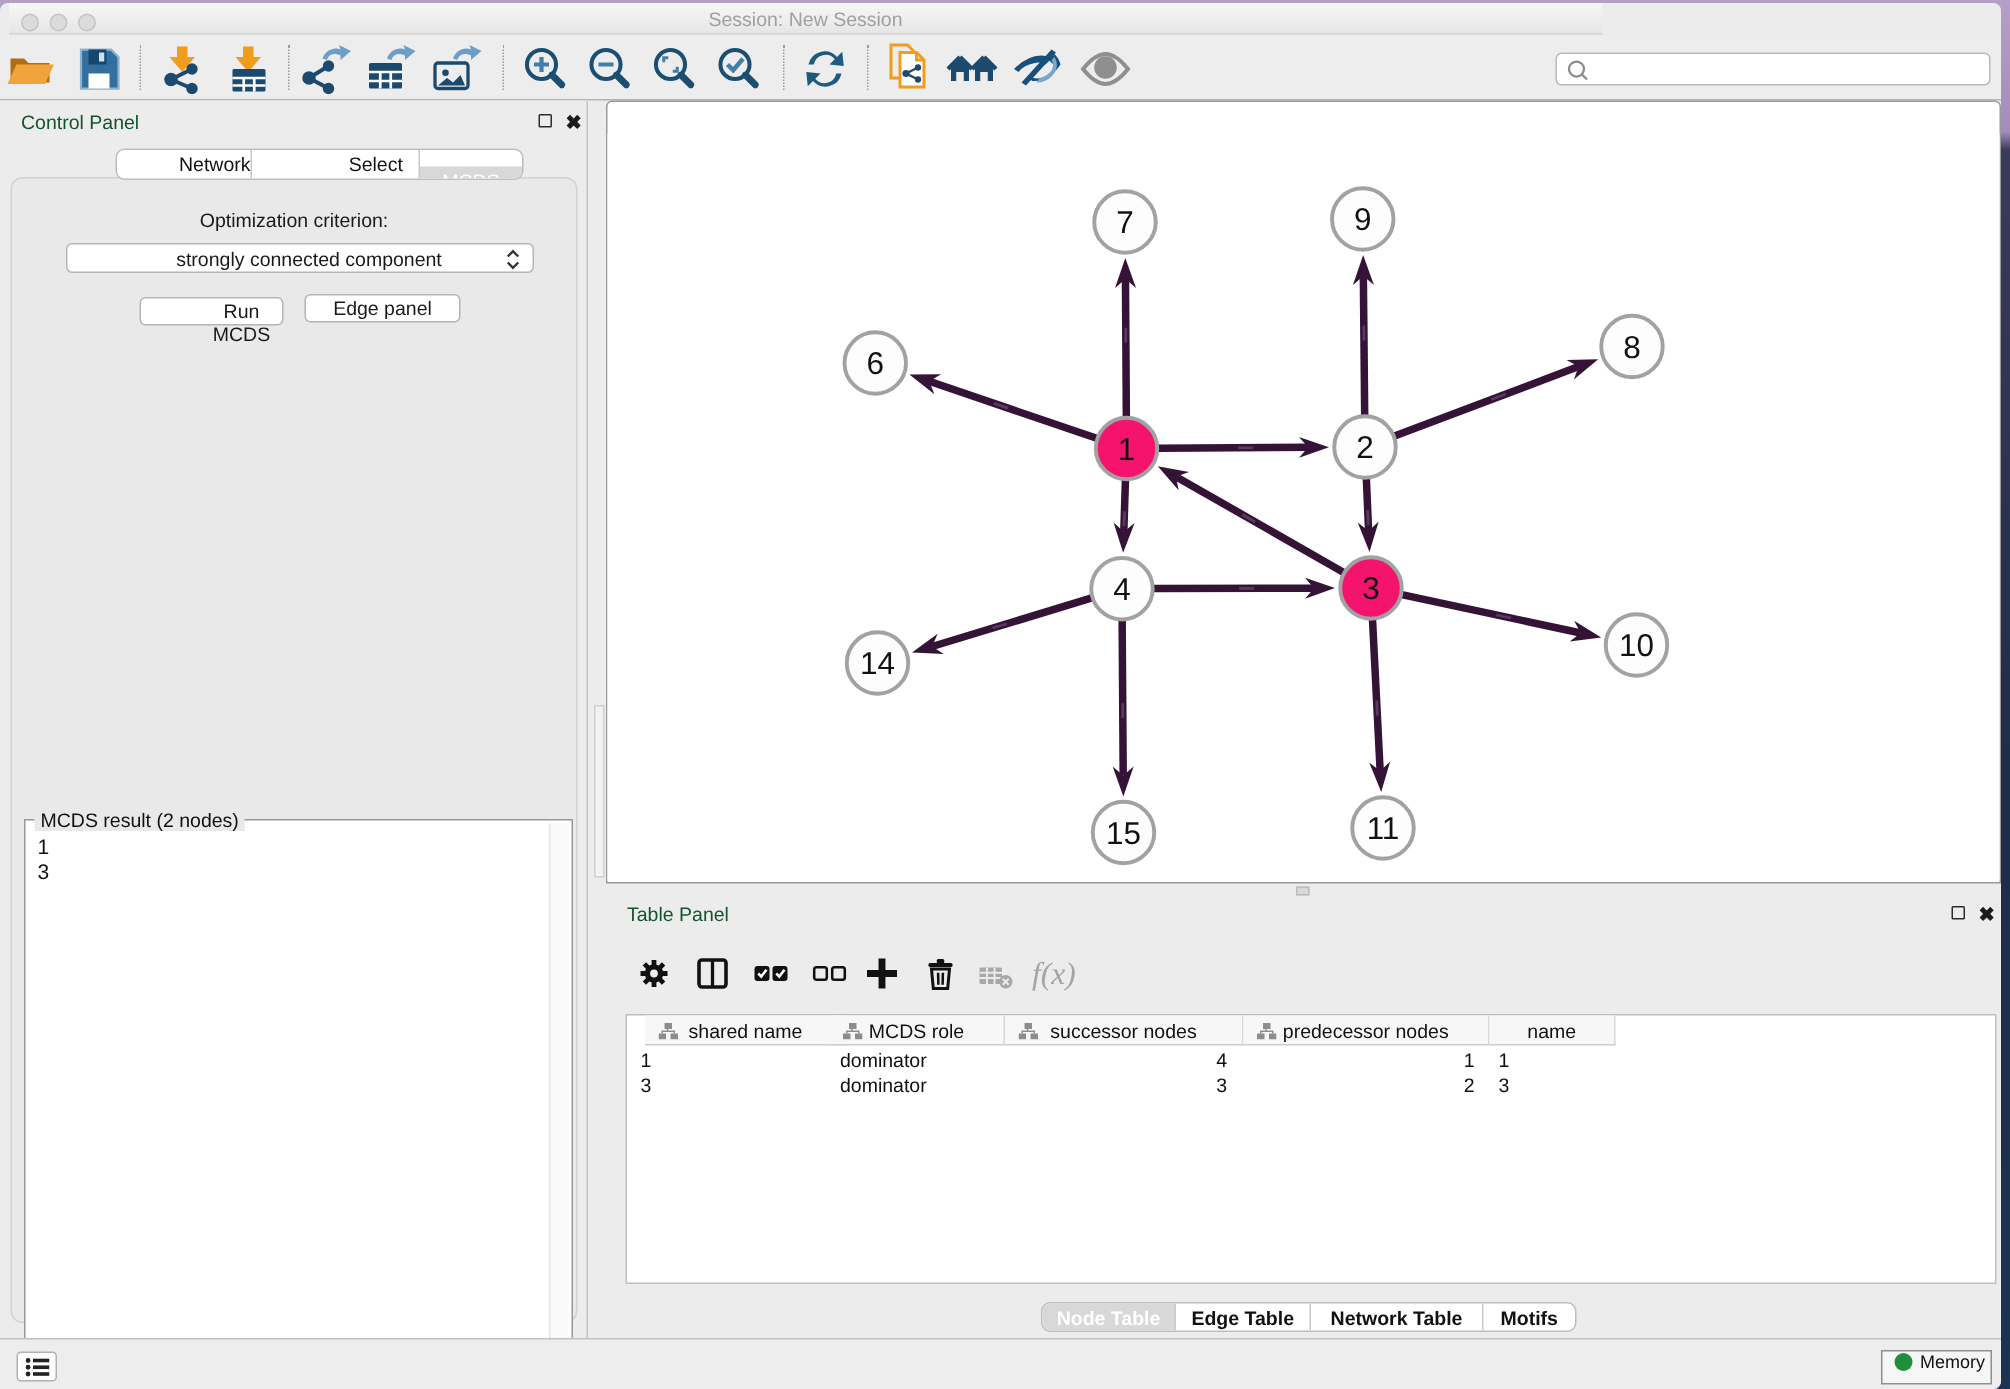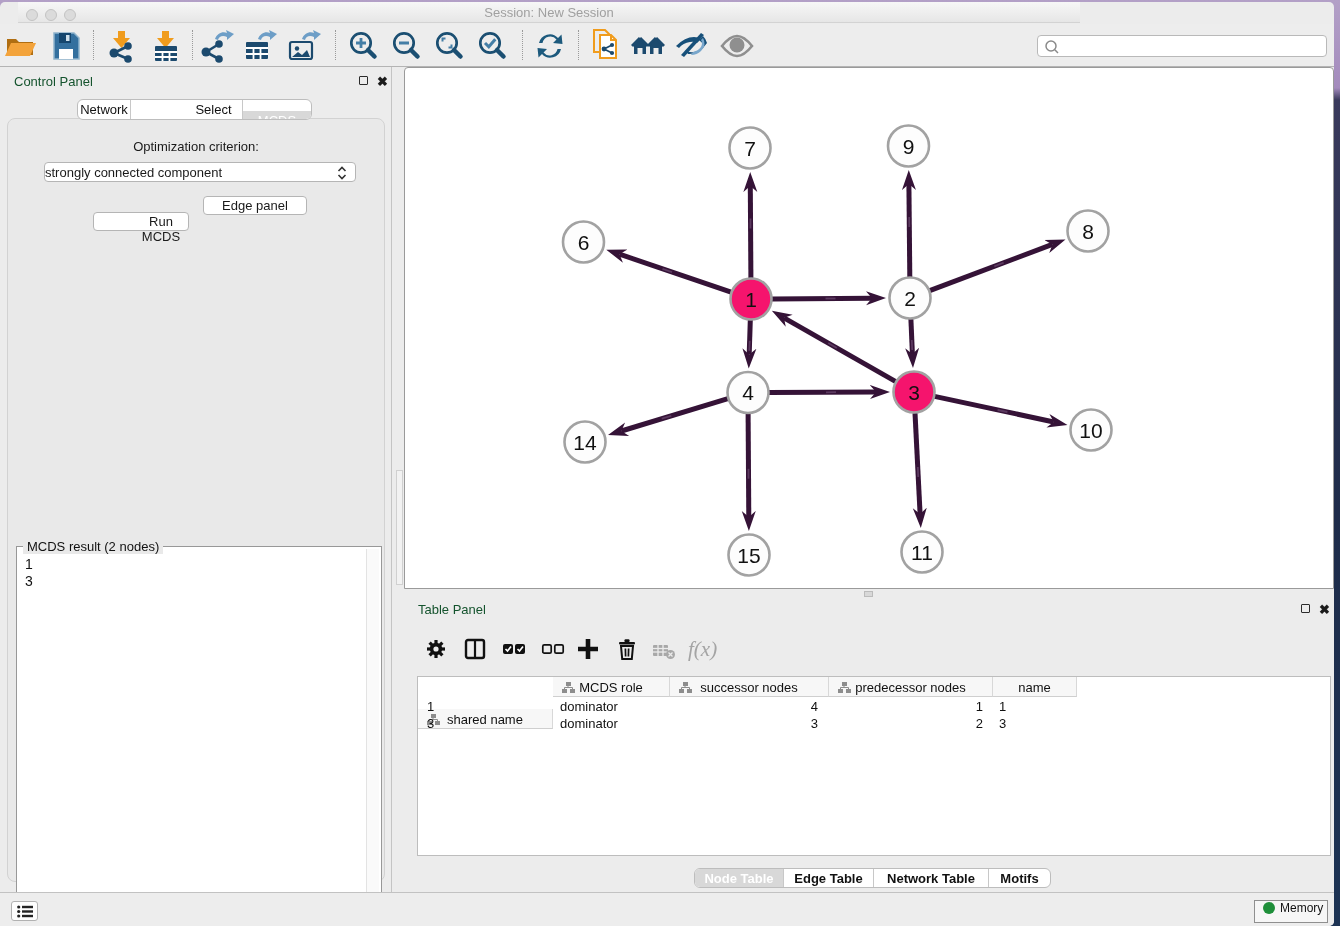--- a/index.html
+++ b/index.html
@@ -1,37 +1,37 @@
 <!DOCTYPE html>
 <html><head>
 <meta charset="utf-8">
 <style>
 * { margin:0; padding:0; box-sizing:border-box; }
 html,body { width:1340px; height:926px; overflow:hidden; }
 body { font-family:"Liberation Sans", sans-serif; background:linear-gradient(180deg,#b3a0c7 0%,#a48bbd 9.5%,#3a3a5c 10.8%,#1f2c4a 55%,#1c3354 100%); position:relative; }
 #app { position:absolute; left:0; top:2px; width:1334px; height:924px; background:#ececec; border-radius:5px 5px 5px 0; overflow:hidden; }
-.titlebar { position:absolute; left:18px; top:0; width:1062px; height:21px; background:linear-gradient(180deg,#f7f7f7,#e6e6e6); border-bottom:1px solid #d3d3d3; }
+.titlebar { position:absolute; left:6px; top:0; width:1062px; height:21px; background:linear-gradient(180deg,#f7f7f7,#e6e6e6); border-bottom:1px solid #d3d3d3; }
 .tl { position:absolute; top:6.5px; width:12px; height:12px; border-radius:50%; background:#dbdbdb; border:1px solid #c3c3c3; }
 .title-text { position:absolute; top:3px; width:100%; text-align:center; font-size:13px; color:#a0a0a0; }
 .toolbar { position:absolute; left:0; top:22px; width:1334px; height:43px; background:#ededed; border-bottom:1px solid #b4b4b4; }
 .sep { position:absolute; top:6px; height:30px; width:0; border-left:1px dotted #9a9a9a; }
 .ticon { position:absolute; top:5px; }
 .searchbox { position:absolute; left:1037px; top:11px; width:290px; height:22px; background:#fff; border:1px solid #b9b9b9; border-radius:4px; }
 
 #cpanel { position:absolute; left:0; top:65px; width:392px; height:825px; background:#ececec; border-right:1px solid #c4c4c4; }
 .panel-title { position:absolute; left:14px; top:7px; font-size:13px; color:#14532d; }
 .wbtn-sq { position:absolute; width:9px; height:9px; border:1.5px solid #2b2b2b; border-radius:1px; }
 .wbtn-x { position:absolute; font-size:13px; font-weight:bold; color:#1b1b1b; line-height:1; }
 .tabbar { position:absolute; display:flex; border:1px solid #bdbdbd; border-radius:6px; background:#fff; overflow:hidden; height:21px; }
 .tabbar .tab { font-size:13px; color:#111; padding:2px 0 0; text-align:center; border-right:1px solid #c8c8c8; }
 .tabbar .tab:last-child { border-right:none; }
 .tabbar .tab.selgray, .btabs .tab.selgray { background:#d8d8d8; color:#fff; }
 
 .optlabel { position:absolute; left:0; top:72px; width:392px; text-align:center; font-size:13px; color:#1a1a1a; }
-.combo { position:absolute; left:44px; top:95px; width:312px; height:20px; background:#fff; border:1px solid #b5b5b5; border-radius:4px; font-size:13px; color:#1a1a1a; padding:2px 0 0 0; }
+.combo { position:absolute; left:44px; top:95px; width:312px; height:20px; background:#fff; border:1px solid #b5b5b5; border-radius:4px; font-size:13px; color:#1a1a1a; padding:2px 0 0 12px;text-align:center; }
 .btn { position:absolute; height:19px; background:#fff; border:1px solid #b5b5b5; border-radius:4px; font-size:13px; color:#1a1a1a; text-align:center; padding-top:1px; }
 .groupbox { position:absolute; left:16px; top:435px; width:366px; height:377px; border:1px solid #989898; background:#fff;margin-top:44px; }
 .grouplabel { position:absolute; left:6px; top:-8px; background:#e9e9e9; padding:0 4px; font-size:13px; color:#111; }
 .resulttext { position:absolute; left:8px; top:9px; font-size:14px; color:#111; line-height:16.5px; }
 .vscroll { position:absolute; right:2px; top:2px; bottom:2px; width:13px; background:#fafafa; border-left:1px solid #e3e3e3; }
 
 #netwin { position:absolute; left:404px; top:65px; width:930px; height:522px; border:1px solid #9a9a9a; border-radius:4px 4px 0 0; background:#fff; }
 #nettitle { position:absolute; left:0; top:0; width:100%; height:21px; background:linear-gradient(180deg,#f4f4f4,#d9d9d9); border-bottom:1px solid #b0b0b0; border-radius:4px 4px 0 0; }
 #nettitle .t { position:absolute; width:100%; text-align:center; top:3px; font-size:13px; font-weight:bold; color:#1a1a1a; }
 .mac { position:absolute; top:4.5px; width:12px; height:12px; border-radius:50%; }
@@ -196,34 +196,34 @@
           <line x1="12.8" y1="12.8" x2="16" y2="16" stroke="#8a8a8a" stroke-width="1.5"></line>
         </svg>
     </div>
   </div>
   <div id="cpanel">
     <div class="panel-title">Control Panel</div>
     <div class="wbtn-sq" style="left:359px; top:9px;"></div>
     <div class="wbtn-x" style="left:377px; top:8px;">✖</div>
     <div style="position:absolute; left:7px; top:51px; width:378px; height:764px; background:#e9e9e9; border:1px solid #d2d2d2; border-radius:8px;"></div>
     <div class="tabbar" style="left:77px; top:32px;">
-      <div class="tab" style="width:53px;">Network</div>
+      <div class="tab" style="width:90px;text-align:right;">Network</div>
       <div class="tab" style="width:54px;margin-top:47px;">Style</div>
       <div class="tab" style="width:58px;">Select</div>
       <div class="tab selgray" style="width:68px;margin-top:11px;">MCDS</div>
     </div>
 
     <div class="optlabel">Optimization criterion:</div>
     <div class="combo">strongly connected component
       <svg width="12" height="14" viewBox="0 0 12 14" style="position:absolute; right:7px; top:3px;">
           <path d="M2.5,5 L6,1.5 L9.5,5" fill="none" stroke="#333" stroke-width="1.6"></path>
           <path d="M2.5,9 L6,12.5 L9.5,9" fill="none" stroke="#333" stroke-width="1.6"></path>
         </svg>
     </div>
-    <div class="btn" style="left:93px; top:145px; width:96px;padding-left:40px;">Run MCDS</div>
+    <div class="btn" style="left:93px; top:131px; width:96px;padding-left:40px;">Run MCDS</div>
     <div class="btn" style="left:203px; top:129px; width:104px;">Edge panel</div>
     <div class="groupbox">
       <div class="grouplabel">MCDS result (2 nodes)</div>
       <div class="resulttext">1<br>3</div>
       <div class="vscroll"></div>
     </div>
   </div>
   <div id="netwin">
     <div id="netcanvas">
       <svg width="928" height="498" viewBox="0 0 928 498">
@@ -339,21 +339,21 @@
           <line x1="1" y1="6.5" x2="16" y2="6.5"></line>
           <line x1="1" y1="10" x2="16" y2="10"></line>
           <line x1="6" y1="3" x2="6" y2="14"></line>
           <line x1="11" y1="3" x2="11" y2="14"></line>
         </g>
       <circle cx="18.5" cy="12.5" r="4.5" fill="#a8a8a8"></circle>
       <path d="M16.5,10.5 L20.5,14.5 M20.5,10.5 L16.5,14.5" stroke="#ececec" stroke-width="1.3"></path>
     </svg>
     <div class="ttool" style="left:284px; top:38px; position:absolute; font-family:'Liberation Serif',serif; font-style:italic; font-size:21px; color:#a4a4a4;">f(x)</div>
     <div id="ntable">
-      <div class="thead" style="left:0; width:135px;margin-top:32px;"><svg class="hicon" viewBox="0 0 13 11">
+      <div class="thead" style="left:12px; width:135px;"><svg class="hicon" viewBox="0 0 13 11">
             <use href="#hier"></use>
           </svg>shared name</div>
       <div class="thead" style="left:135px; width:117px;"><svg class="hicon" viewBox="0 0 13 11">
             <use href="#hier"></use>
           </svg>MCDS role</div>
       <div class="thead" style="left:252px; width:159px;"><svg class="hicon" viewBox="0 0 13 11">
             <use href="#hier"></use>
           </svg>successor nodes</div>
       <div class="thead" style="left:411px; width:164px;"><svg class="hicon" viewBox="0 0 13 11">
             <use href="#hier"></use>

